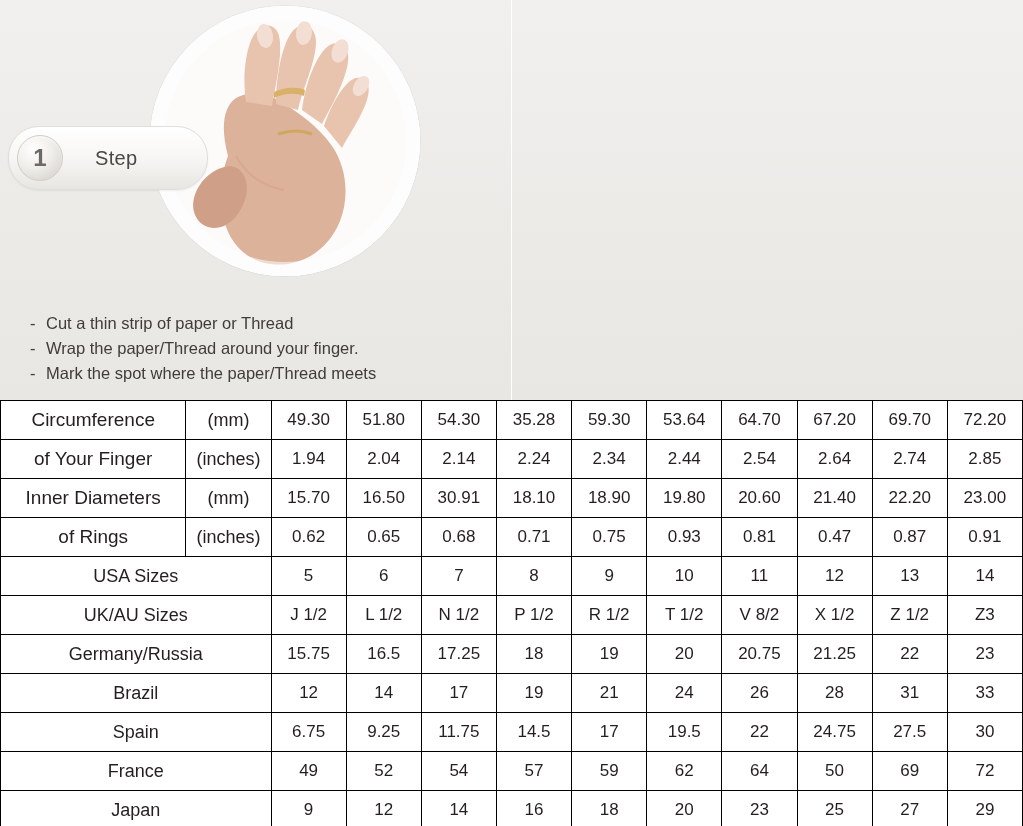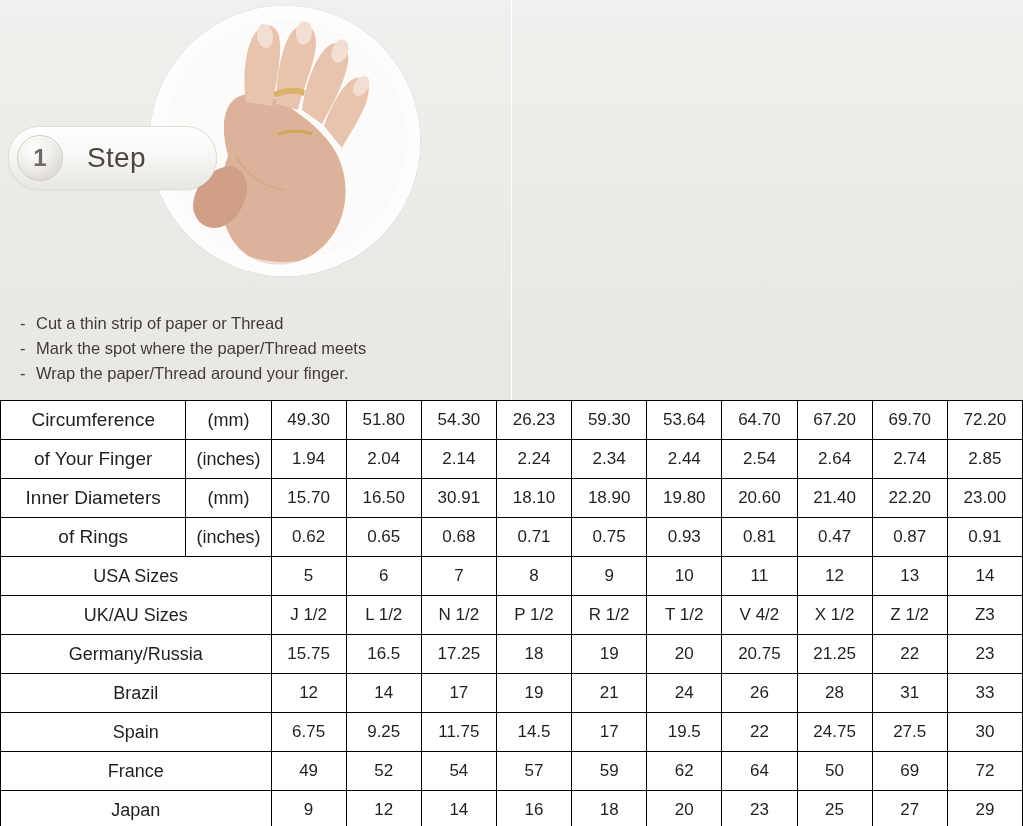--- a/index.html
+++ b/index.html
@@ -88,35 +88,35 @@
     border: 1px solid #cfccc6;
     color: #6d6a66;
     font-size: 24px;
     font-weight: bold;
     display: flex;
     align-items: center;
     justify-content: center;
     box-shadow: inset 0 1px 2px rgba(255,255,255,0.9);
   }
   .step-word {
-    margin-left: 24px;
-    font-size: 28px;
+    margin-left: 32px;
+    font-size: 20px;
     color: #4a4744;
     letter-spacing: 0.3px;
   }
 
   
   .bullets {
     position: absolute;
     bottom: 14px;
     font-size: 16.5px;
     color: #3f3c39;
     line-height: 25px;
   }
-  .bullets.left { left: 20px; }
+  .bullets.left { left: 30px; }
   .bullets div {
     white-space: nowrap;
   }
   .dash { display: inline-block; width: 16px; }
 
   
   table.size-chart {
     border-collapse: collapse;
     width: 1023px;
     table-layout: fixed;
@@ -188,22 +188,22 @@
         </svg>
       </div>
 
       <div class="step-badge left">
         <div class="step-num">1</div>
         <div class="step-word">Step</div>
       </div>
 
       <div class="bullets left">
         <div><span class="dash">-</span><span>Cut a thin strip of paper or Thread</span></div>
+        <div><span class="dash">-</span><span>Wrap the paper/Thread around your finger.</span></div>
         <div><span class="dash">-</span><span>Mark the spot where the paper/Thread meets</span></div>
-        <div><span class="dash">-</span><span>Wrap the paper/Thread around your finger.</span></div>
       </div>
     </div>
 
     <div class="step-panel right">
 
       
 
       
 
       
@@ -226,21 +226,21 @@
         <col class="col-val">
     </colgroup>
     <tbody>
 
       <tr>
         <td class="rowlabel" rowspan="1">Circumference</td>
         <td class="unit">(mm)</td>
         <td class="shaded">49.30</td>
         <td class="shaded">51.80</td>
         <td class="shaded">54.30</td>
-        <td class="shaded">26.23</td>
+        <td class="shaded">35.28</td>
         <td class="shaded">59.30</td>
         <td class="shaded">53.64</td>
         <td class="shaded">64.70</td>
         <td class="shaded">67.20</td>
         <td class="shaded">69.70</td>
         <td class="shaded">72.20</td>
       </tr>
 
       <tr>
         <td class="rowlabel">of Your Finger</td>
@@ -302,21 +302,21 @@
       </tr>
 
       <tr>
         <td class="rowlabel-left" colspan="2">UK/AU Sizes</td>
         <td>J 1/2</td>
         <td>L 1/2</td>
         <td>N 1/2</td>
         <td>P 1/2</td>
         <td>R 1/2</td>
         <td>T 1/2</td>
-        <td>V 4/2</td>
+        <td>V 8/2</td>
         <td>X 1/2</td>
         <td>Z 1/2</td>
         <td>Z3</td>
       </tr>
 
       <tr>
         <td class="rowlabel-left" colspan="2">Germany/Russia</td>
         <td>15.75</td>
         <td>16.5</td>
         <td>17.25</td>

